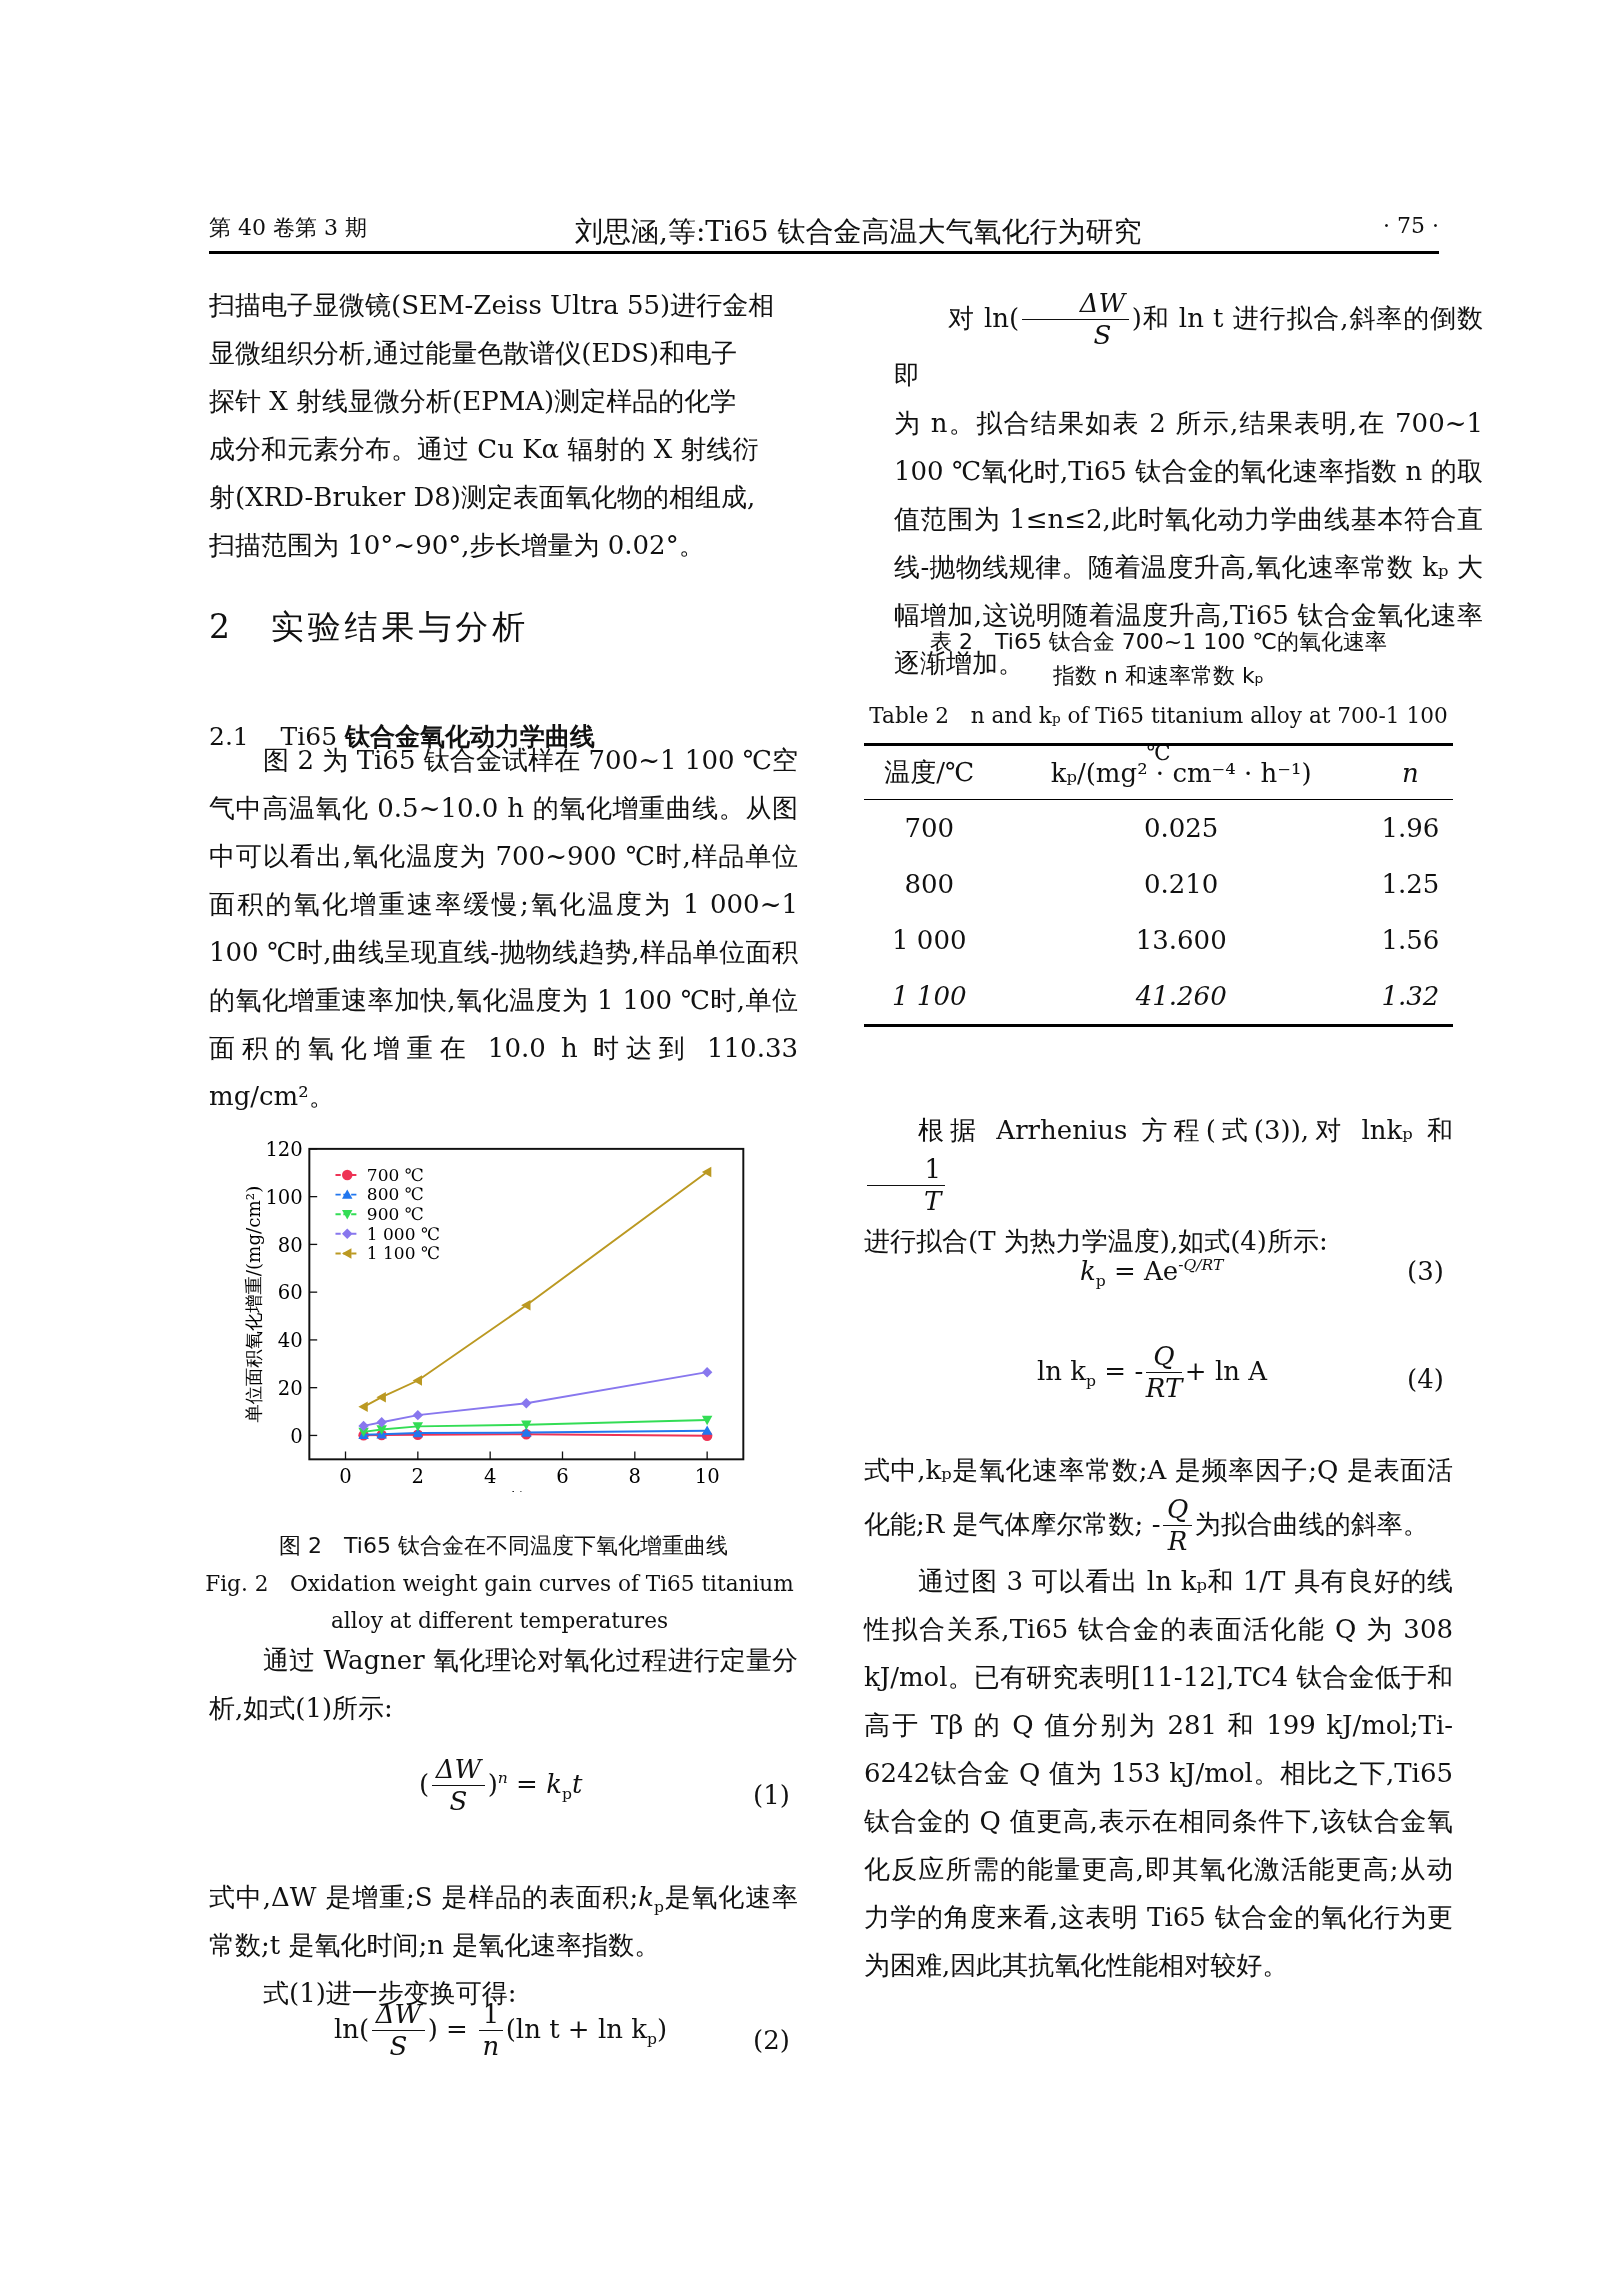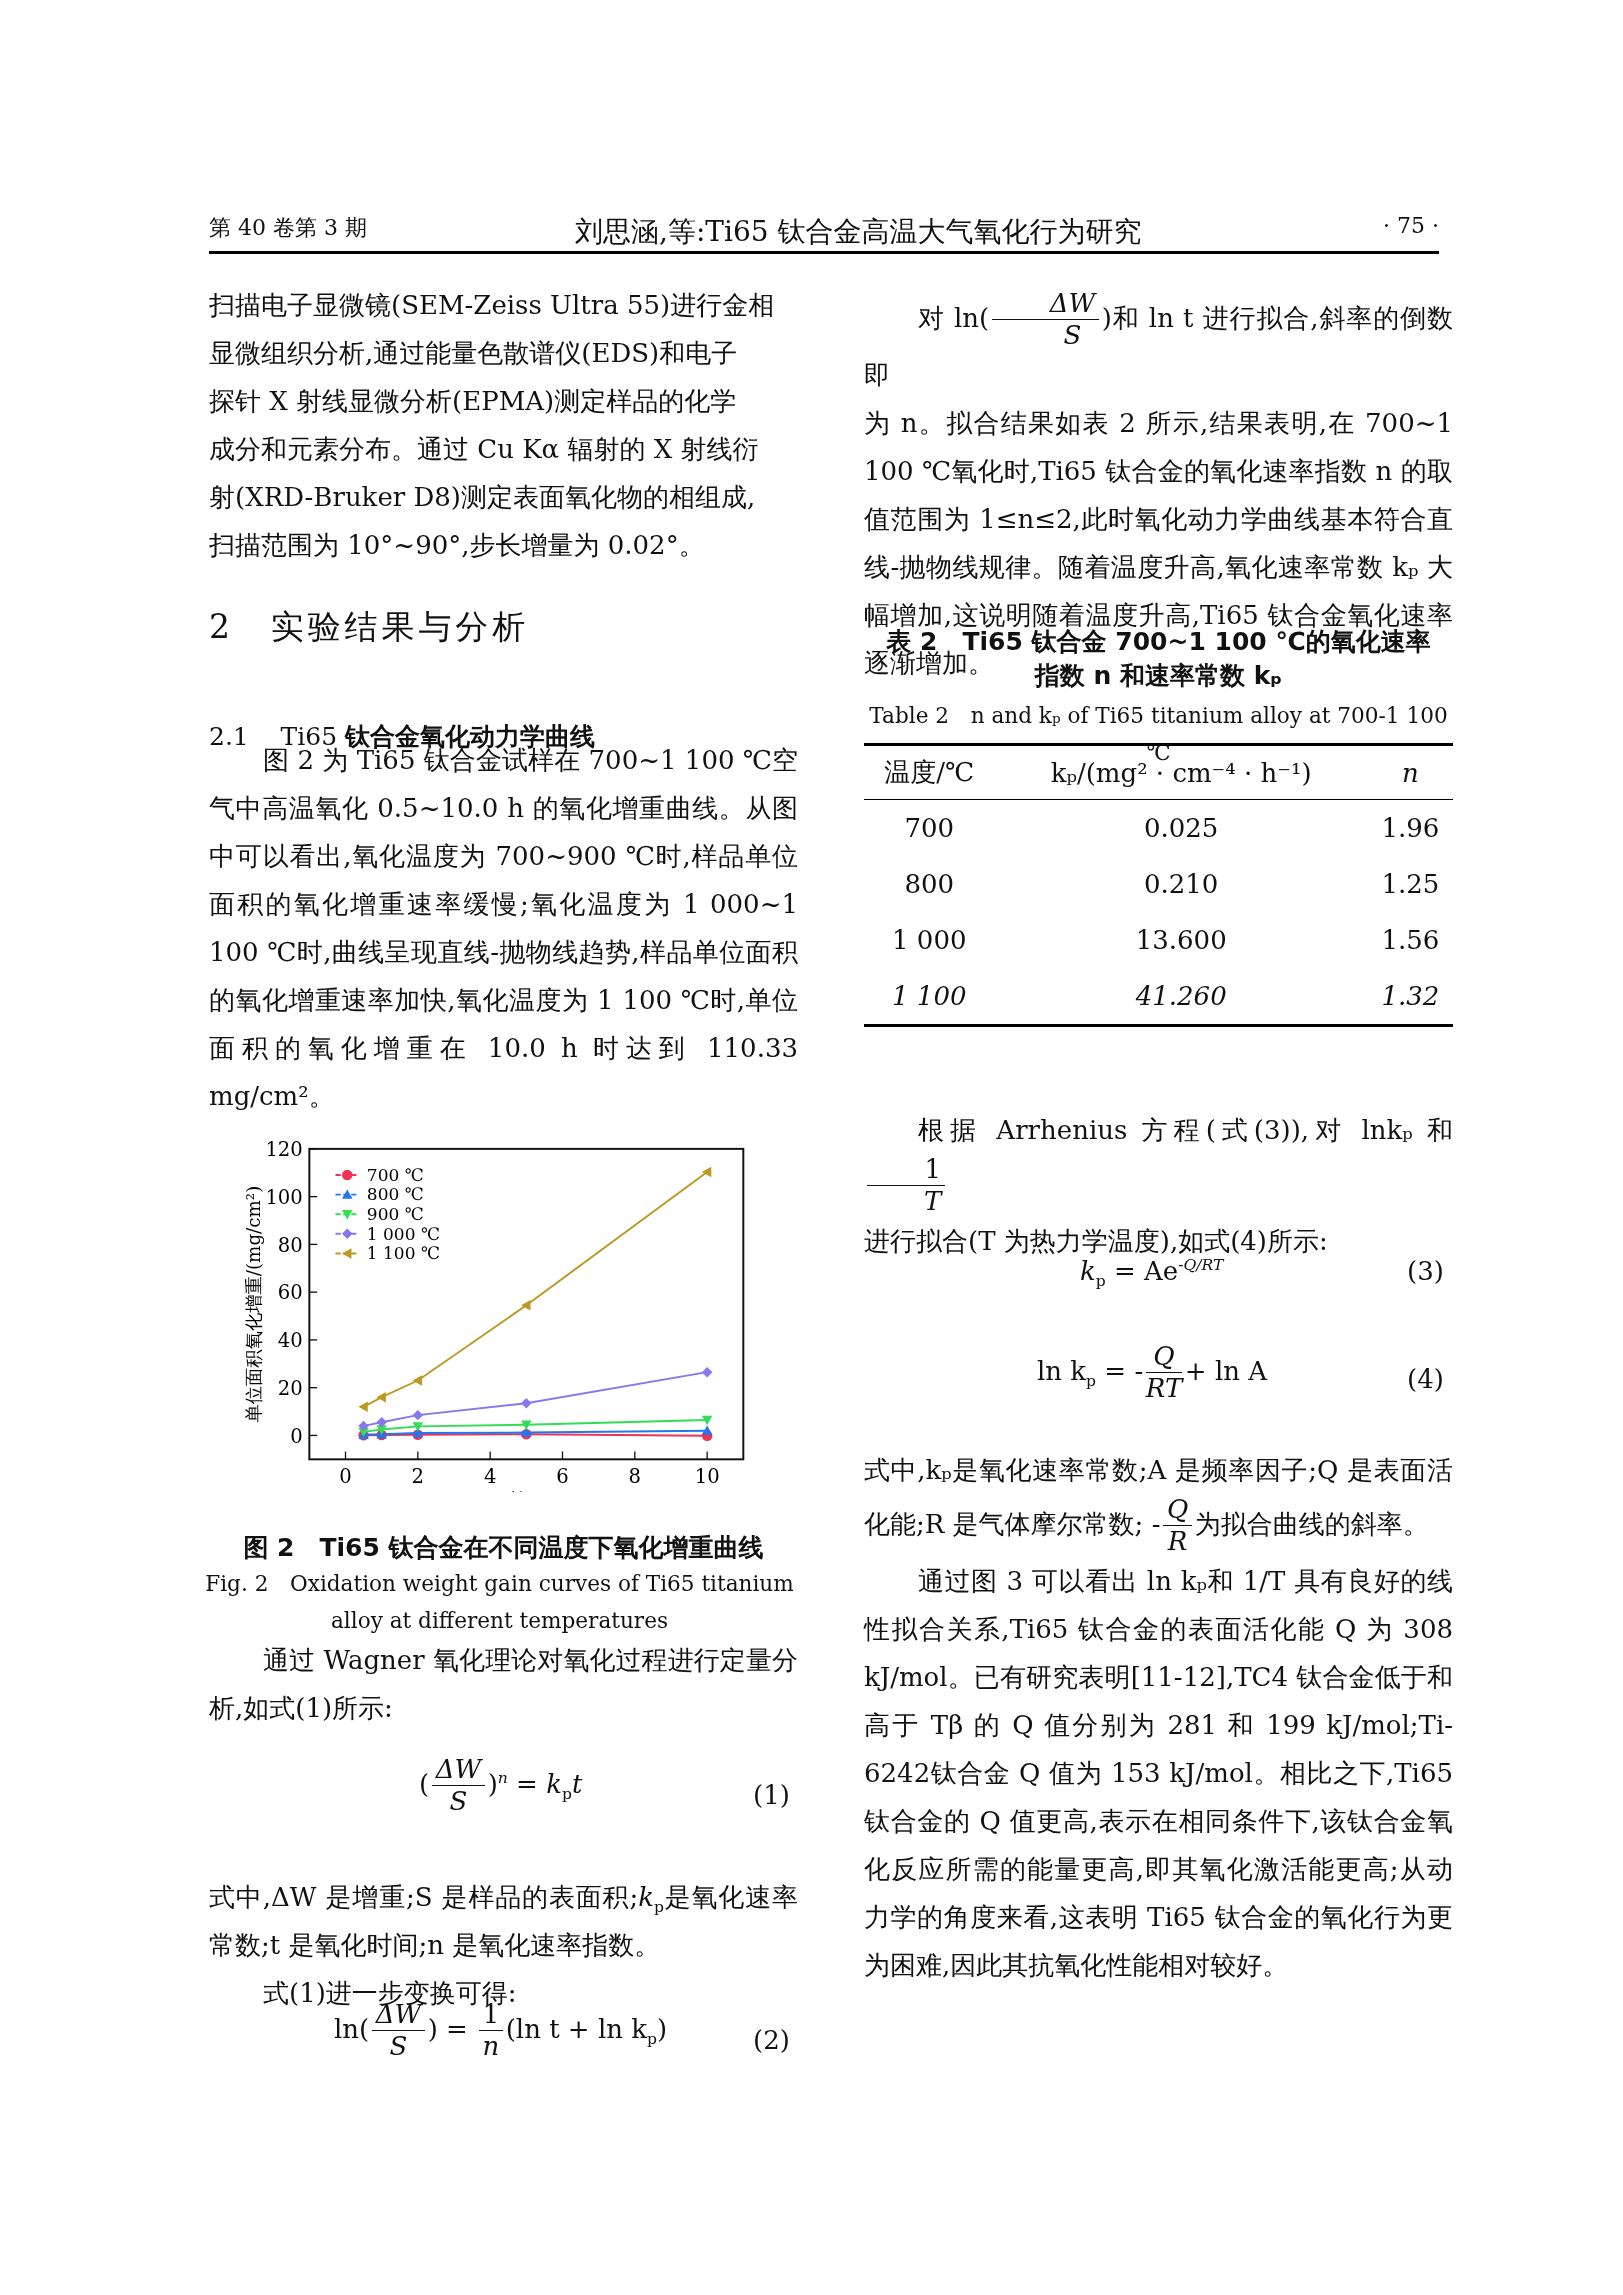--- a/index.html
+++ b/index.html
@@ -25,21 +25,21 @@
   .italic { font-style: italic; }
   sub, sup { font-size: 60%; line-height: 0; }
 
   .frac { display: inline-block; vertical-align: middle; text-align: center; margin: 0 2.6px; }
   .frac .num { display: block; border-bottom: 1.3px solid #111; padding: 0 3.9px; line-height: 31px; }
   .frac .den { display: block; line-height: 31px; }
 
   .eq { position: absolute; font-size: 26px; }
   .eq-no { position: absolute; font-size: 26px; }
 
-  .caption-cn { font-family: "DejaVu Sans", "Liberation Sans", sans-serif; font-weight: bold; font-size: 25px; text-align: center; }
+  .caption-cn { font-family: "DejaVu Sans", "Liberation Sans", sans-serif; font-weight: normal; font-size: 22px; text-align: center; }
   .caption-en { font-size: 21.6px; text-align: center; line-height: 37px; }
 
   table.data { border-collapse: collapse; width: 589px; font-size: 26px; }
   table.data th { font-weight: normal; height: 51px; border-top: 3.3px solid #000; border-bottom: 1.3px solid #000; }
   table.data td { height: 54px; text-align: center; }
   table.data tr:last-child td { border-bottom: 3.3px solid #000; font-style: italic; }
 
   svg text { font-family: "DejaVu Serif", "Liberation Serif", serif; }
 </style>
 </head>
@@ -172,21 +172,21 @@
   <p><span>式中,ΔW 是增重;S 是样品的表面积;</span><span class="italic">k</span><sub>p</sub><span>是氧化速率常数;t 是氧化时间;n 是氧化速率指数。</span></p>
   <p class="indent">式(1)进一步变换可得:</p>
 </div>
 
 <div class="eq" style="left:334px; top:1999px;">
   <span>ln(</span><span class="frac"><span class="num italic">ΔW</span><span class="den italic">S</span></span><span>) =</span>
   <span class="frac"><span class="num">1</span><span class="den italic">n</span></span><span>(ln t + ln k</span><sub>p</sub><span>)</span>
 </div>
 <div class="eq-no" style="left:753px; top:2025px;">(2)</div>
 
-<div class="abs col col-right" style="top:288px;">
+<div class="abs col col-right" style="top:288px;margin-left:30px;">
   <p class="indent"><span>对 ln(</span><span class="frac" style="line-height:29px;"><span class="num italic">ΔW</span><span class="den italic">S</span></span><span>)和 ln t 进行拟合,斜率的倒数即</span></p>
   <p>为 n。拟合结果如表 2 所示,结果表明,在 700~1 100 ℃氧化时,Ti65 钛合金的氧化速率指数 n 的取值范围为 1≤n≤2,此时氧化动力学曲线基本符合直线-抛物线规律。随着温度升高,氧化速率常数 kₚ 大幅增加,这说明随着温度升高,Ti65 钛合金氧化速率逐渐增加。</p>
 </div>
 
 <div class="abs caption-cn" style="left:864px; top:625px; width:589px; line-height:34px;">
   <div>表 2　Ti65 钛合金 700~1 100 ℃的氧化速率</div>
   <div>指数 n 和速率常数 kₚ</div>
 </div>
 <div class="abs caption-en" style="left:864px; top:697px; width:589px;">Table 2　n and kₚ of Ti65 titanium alloy at 700-1 100 ℃</div>
 

